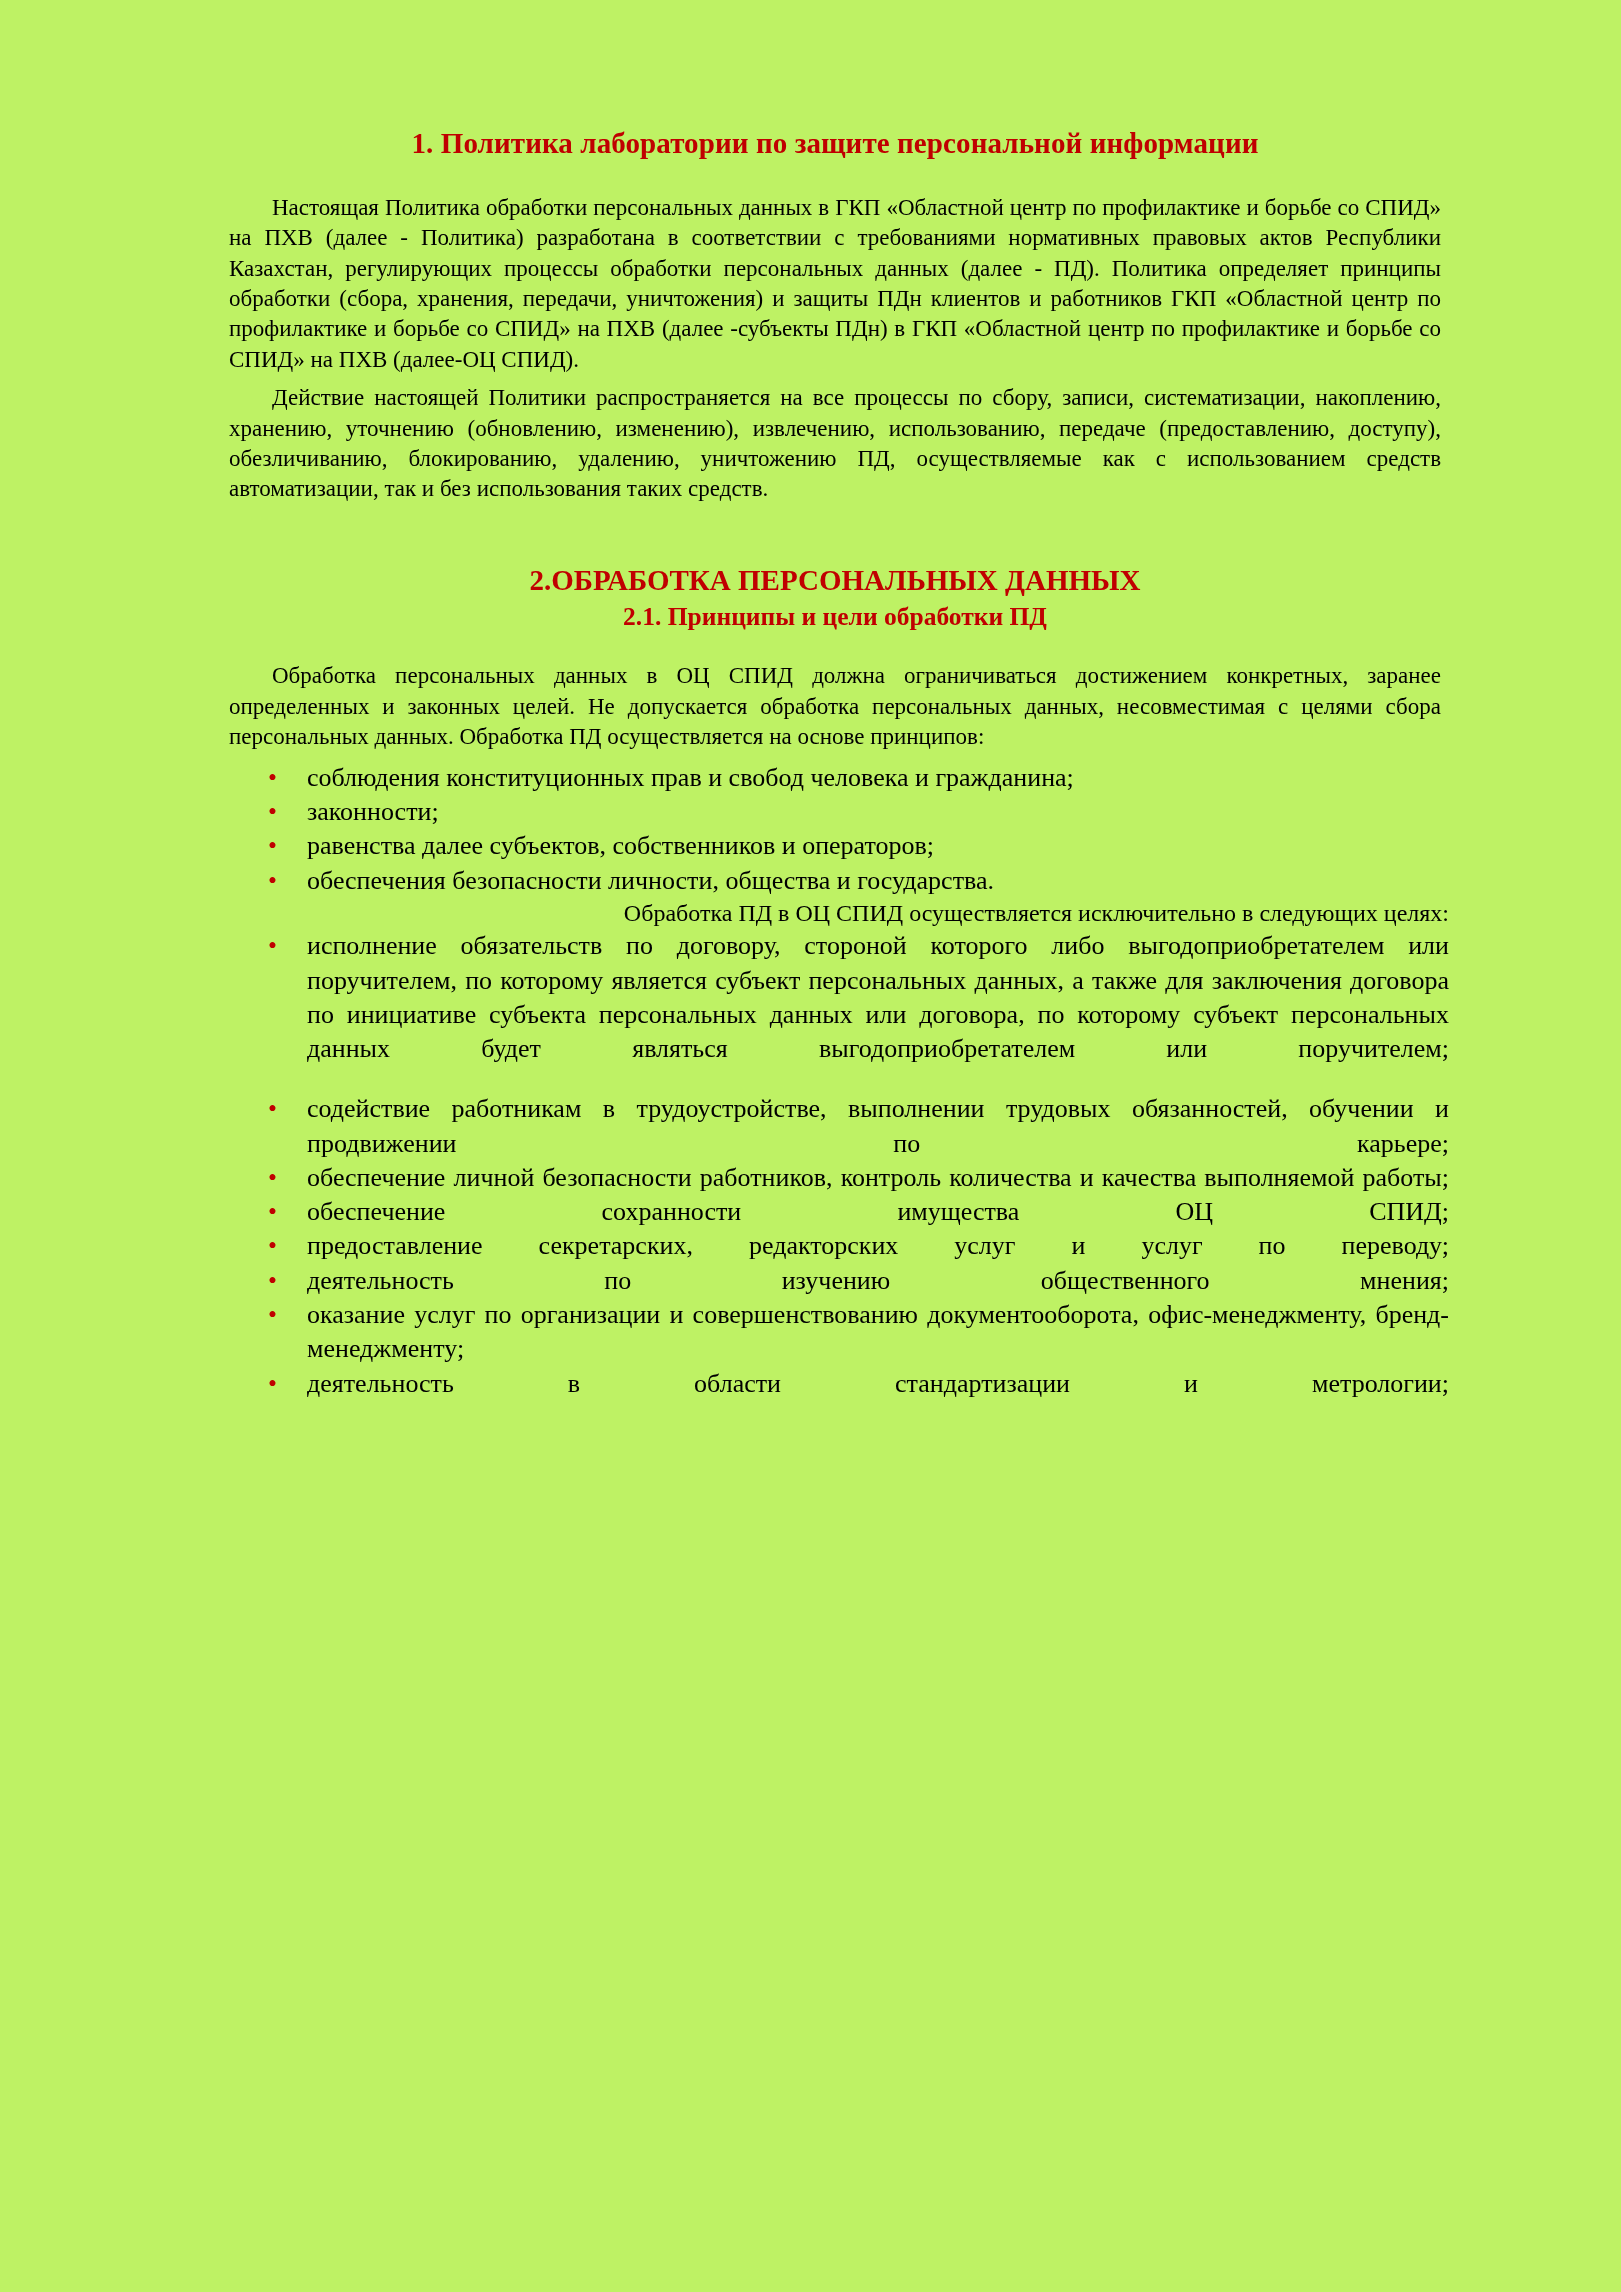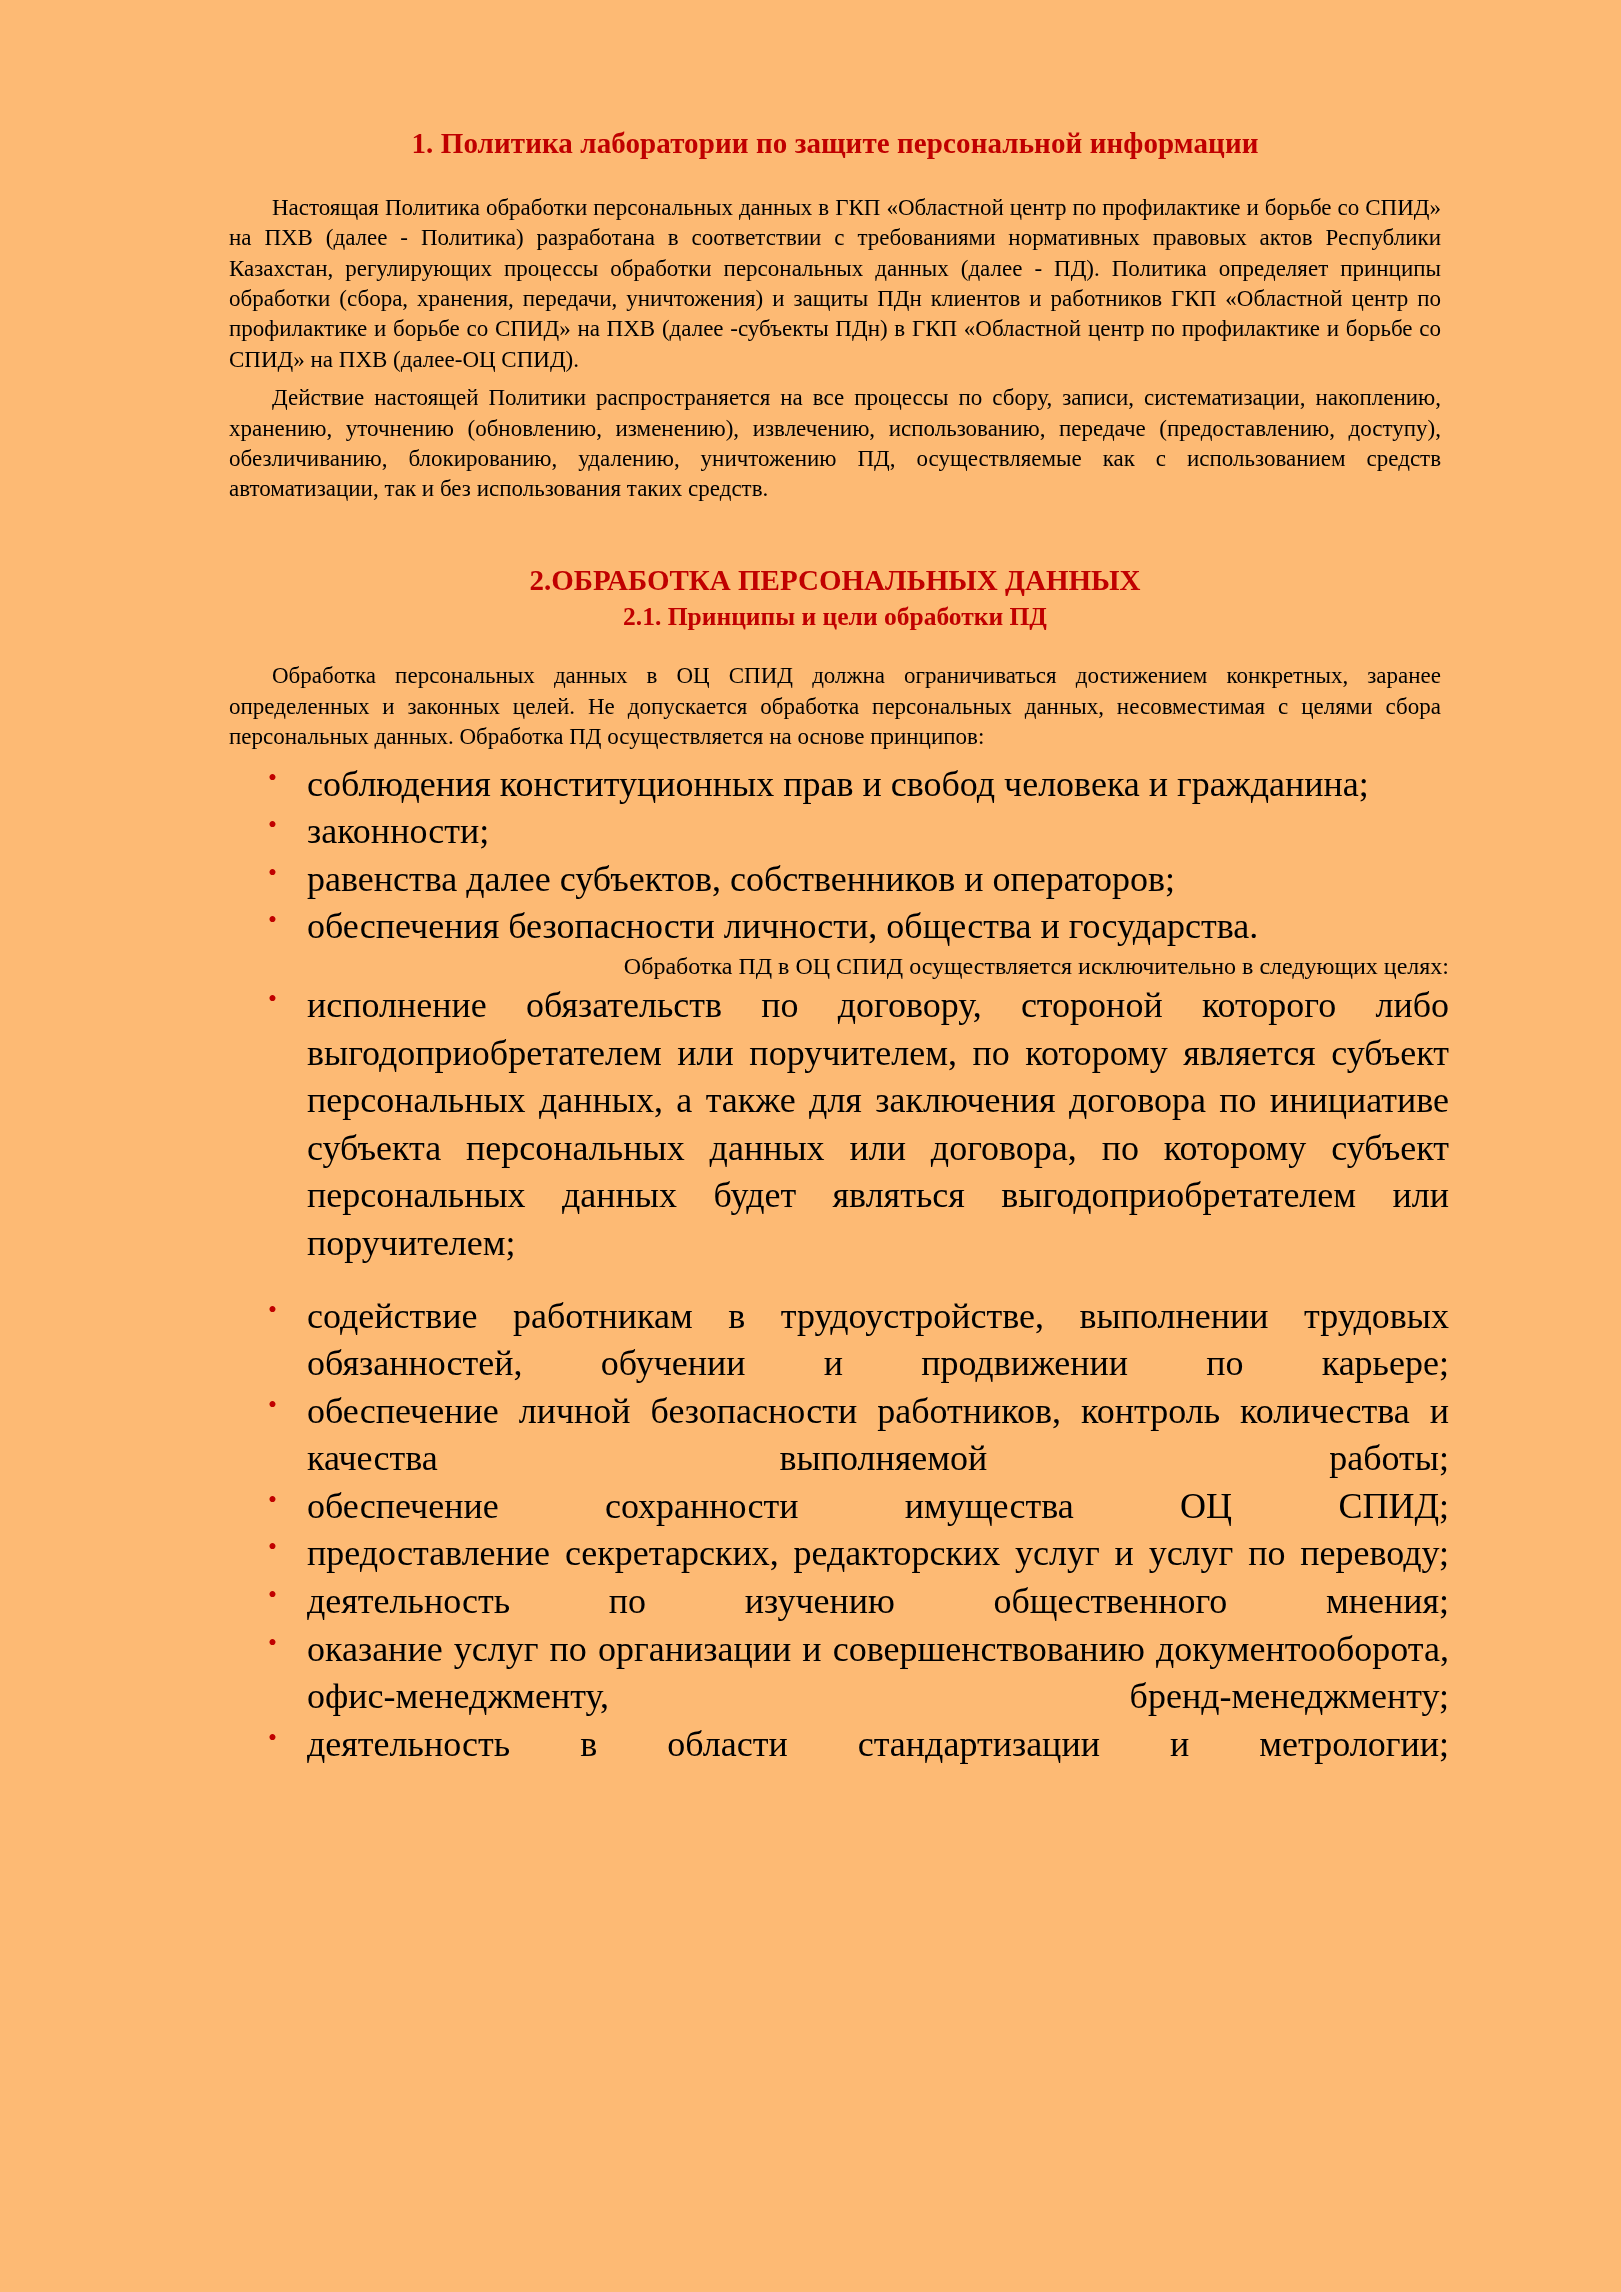--- a/index.html
+++ b/index.html
@@ -4,21 +4,21 @@
 <style>
   html, body {
     margin: 0;
     padding: 0;
     background: #ffffff;
   }
   .page {
     width: 1621px;
     height: 2293px;
     margin: 0 auto;
-    background: #fdba74;
+    background: #bef264;
     position: relative;
     box-sizing: border-box;
     padding: 127px 172px 0 221px;
     font-family: "Liberation Serif", "DejaVu Serif", serif;
     color: #000000;
   }
   .doc-title {
     color: #c00000;
     font-weight: bold;
     font-size: 29px;
@@ -52,21 +52,21 @@
     margin: 5.9px 0 29px 0;
   }
   ul.bullets {
     list-style: none;
     margin: 0;
     padding: 0;
   }
   ul.bullets > li {
     position: relative;
     padding-left: 86px;
-    font-size: 36px;
+    font-size: 26px;
     line-height: 1.32;
     text-align: justify;
     text-justify: inter-word;
     margin: 0;
   }
   ul.bullets > li::before {
     content: "•";
     color: #c00000;
     position: absolute;
     left: 47px;

